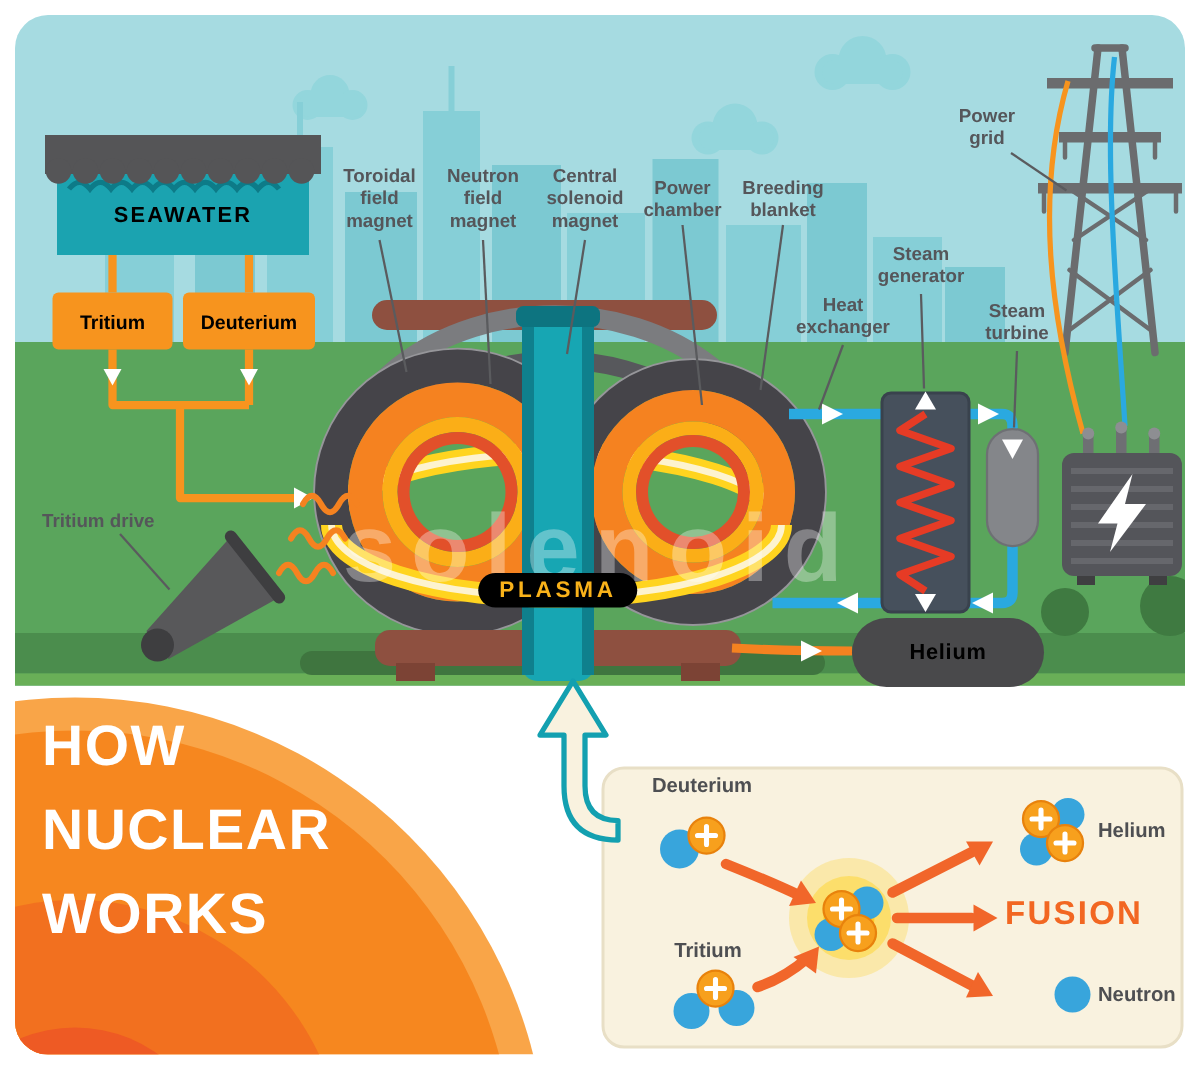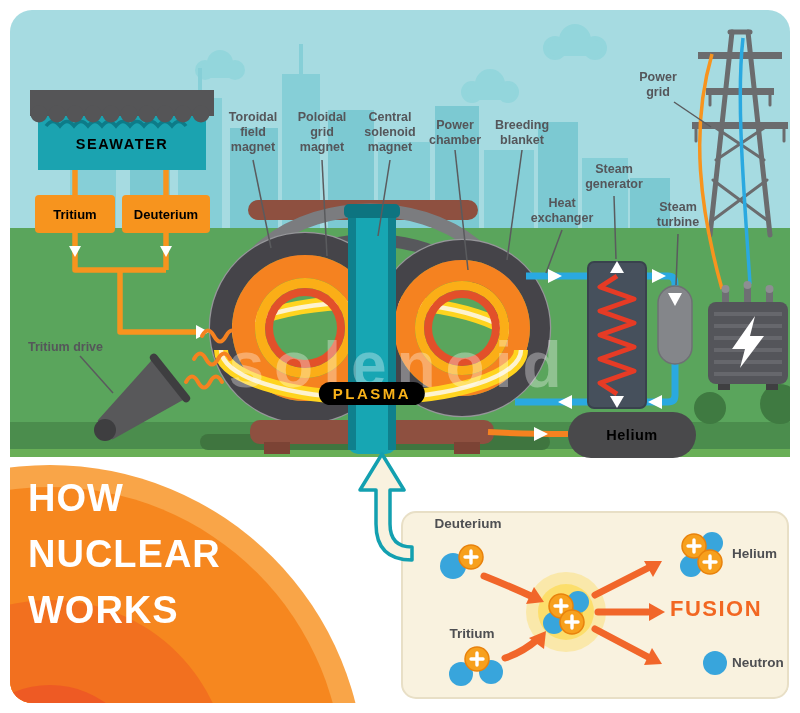--- a/index.html
+++ b/index.html
@@ -295,21 +295,21 @@
   </g>
 </svg>
 
 <div class="wm">solenoid</div>
 
 <div class="lbl white seawater-ttl nowrap" style="left:112px;top:126px;">SEAWATER</div>
 <div class="lbl white box-lbl nowrap" style="left:65px;top:197px;">Tritium</div>
 <div class="lbl white box-lbl nowrap" style="left:156px;top:197px;">Deuterium</div>
 
 <div class="lbl" style="left:243px;top:100px;width:66px;">Toroidal field magnet</div>
-<div class="lbl" style="left:312px;top:100px;width:66px;">Poloidal grid magnet</div>
+<div class="lbl" style="left:312px;top:100px;width:66px;">Neutron field magnet</div>
 <div class="lbl" style="left:380px;top:100px;width:72px;">Central solenoid magnet</div>
 <div class="lbl" style="left:445px;top:108px;width:78px;">Power chamber</div>
 <div class="lbl" style="left:512px;top:108px;width:72px;">Breeding blanket</div>
 <div class="lbl" style="left:552px;top:186px;width:86px;">Heat exchanger</div>
 <div class="lbl" style="left:604px;top:152px;width:82px;">Steam generator</div>
 <div class="lbl" style="left:668px;top:190px;width:70px;">Steam turbine</div>
 <div class="lbl" style="left:648px;top:60px;width:56px;">Power grid</div>
 <div class="lbl lbl-left" style="left:18px;top:330px;">Tritium drive</div>
 
 <div class="plasma-badge" style="left:362px;top:372px;">PLASMA</div>

